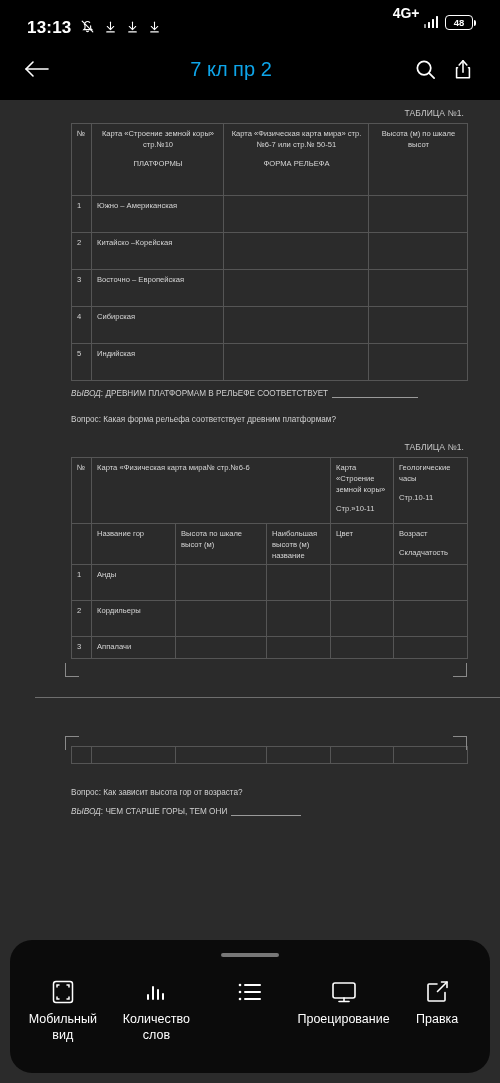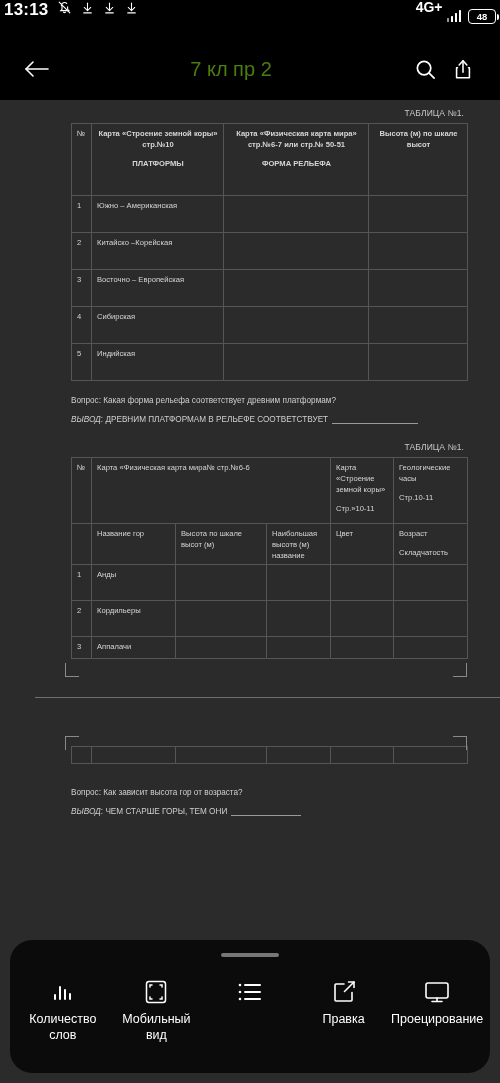--- a/index.html
+++ b/index.html
@@ -6,22 +6,22 @@
   html, body {
     width: 500px; height: 1083px;
     background: #000;
     font-family: "Liberation Sans", sans-serif;
     overflow: hidden;
   }
   #app { position: relative; width: 500px; height: 1083px; background: #000; }
 
   
   .statusbar {
-    height: 38px; display: flex; align-items: flex-start;
-    padding: 0 4px; color: #fff; background: #000;
+    height: 38px; display: flex; align-items: flex-end;
+    padding: 0 27px; color: #fff; background: #000;
   }
   .sb-time { font-size: 17px; font-weight: 700; letter-spacing: .2px; }
   .sb-left-icons { display: flex; align-items: center; gap: 9px; margin-left: 9px; }
   .sb-spacer { flex: 1; }
   .sb-right { display: flex; align-items: center; gap: 4px; }
   .net-label { font-size: 14px; font-weight: 700; line-height: 1; margin-bottom: 18px; }
   .bars { display: flex; align-items: flex-end; gap: 1.5px; height: 12px; }
   .bars i { display: block; width: 2.5px; background: #fff; border-radius: .5px; }
   .bars i:nth-child(1) { height: 4px; background:#9a9a9a; }
   .bars i:nth-child(2) { height: 6.5px; }
@@ -37,21 +37,21 @@
     content: ""; position: absolute; right: -4px; top: 4px;
     width: 2.5px; height: 6px; background: #fff; border-radius: 0 2px 2px 0;
   }
 
   
   .appbar {
     height: 62px; display: flex; align-items: center;
     padding: 0 18px; color: #fff; background: #000;
   }
   .appbar .title {
-    flex: 1; text-align: center; font-size: 20px; color: #4d7c0f;
+    flex: 1; text-align: center; font-size: 20px; color: #0ea5e9;
   }
   .icon-btn { width: 38px; height: 38px; display: flex; align-items: center; justify-content: center; }
 
   
   .doc {
     position: absolute; left: 0; right: 0;
     top: 100px; bottom: 0;
     background: #2b2b2b;
     padding-left: 35px;
   }
@@ -67,21 +67,21 @@
   table.sheet {
     width: 396px; border-collapse: collapse; table-layout: fixed;
     margin-left: 0;
   }
   table.sheet td {
     border: 1px solid #555; vertical-align: top;
     padding: 4px 4px 3px 5px;
     font-size: 7.6px; color: #d6d6d6; line-height: 1.45;
   }
   td.num { text-align: left; padding-left: 5px; }
-  td.ctr { text-align: center; font-weight: bold; }
+  td.ctr { text-align: center; }
   .cellpad { display: block; }
   .gap-line { display: block; height: 8px; }
 
   .qtext {
     font-size: 8.2px; color: #cfcfcf; margin-top: 13px; line-height: 1.6;
   }
   .qtext .vyvod { font-style: italic; }
   .blank { border-bottom: 1px solid #9a9a9a; display: inline-block; width: 86px; vertical-align: -2px; margin-left: 4px; }
 
   
@@ -238,24 +238,24 @@
             </tr>
             <tr>
               <td class="num">5</td>
               <td style="height:37px">Индийская</td>
               <td></td>
               <td></td>
             </tr>
           </tbody>
         </table>
 
-        <div class="qtext">Вопрос: Какая форма рельефа  соответствует древним платформам?</div>
         <div class="qtext" style="margin-top:6px">
           <span class="vyvod">ВЫВОД</span><span>: ДРЕВНИМ ПЛАТФОРМАМ В РЕЛЬЕФЕ СООТВЕТСТВУЕТ</span><span class="blank"></span>
         </div>
+        <div class="qtext">Вопрос: Какая форма рельефа  соответствует древним платформам?</div>
 
         <div class="tbl-caption" style="margin-top:16px">ТАБЛИЦА №1.</div>
 
         <table class="sheet">
           <colgroup>
             <col style="width:20px">
               <col style="width:84px">
               <col style="width:91px">
             <col style="width:64px">
               <col style="width:63px">
@@ -360,71 +360,71 @@
       </div>
     </div>
   </div>
 
   <div class="toolbar">
     <div class="grabber"></div>
     <div class="tools">
 
       <div class="tool">
         <span class="glyph">
+          <svg width="24" height="26" viewBox="0 0 24 26" fill="none" stroke="#fff" stroke-width="1.5">
+            <rect x="2.5" y="2.5" width="19" height="21" rx="2.5"></rect>
+            <path d="M6 8V6h2M18 8V6h-2M6 18v2h2M18 18v2h-2" stroke-linecap="round"></path>
+          </svg>
+        </span>
+        <span class="lbl">Мобильный вид</span>
+      </div>
+
+      <div class="tool">
+        <span class="glyph">
           <svg width="24" height="24" viewBox="0 0 24 24" stroke="#fff" stroke-width="2" stroke-linecap="round">
             <line x1="4" y1="15" x2="4" y2="19"></line>
             <line x1="9" y1="7" x2="9" y2="19"></line>
             <line x1="14" y1="10" x2="14" y2="19"></line>
             <line x1="19" y1="14" x2="19" y2="19"></line>
           </svg>
         </span>
         <span class="lbl">Количество слов</span>
-      </div>
-
-      <div class="tool">
-        <span class="glyph">
-          <svg width="24" height="26" viewBox="0 0 24 26" fill="none" stroke="#fff" stroke-width="1.5">
-            <rect x="2.5" y="2.5" width="19" height="21" rx="2.5"></rect>
-            <path d="M6 8V6h2M18 8V6h-2M6 18v2h2M18 18v2h-2" stroke-linecap="round"></path>
-          </svg>
-        </span>
-        <span class="lbl">Мобильный вид</span>
       </div>
 
       <div class="tool">
         <span class="glyph">
           <svg width="25" height="22" viewBox="0 0 25 22" stroke="#fff" stroke-width="2" stroke-linecap="round">
             <circle cx="3" cy="4" r="1.3" fill="#fff" stroke="none"></circle>
             <circle cx="3" cy="11" r="1.3" fill="#fff" stroke="none"></circle>
             <circle cx="3" cy="18" r="1.3" fill="#fff" stroke="none"></circle>
             <line x1="8" y1="4" x2="23" y2="4"></line>
             <line x1="8" y1="11" x2="23" y2="11"></line>
             <line x1="8" y1="18" x2="23" y2="18"></line>
           </svg>
         </span>
       </div>
 
       <div class="tool">
         <span class="glyph">
+          <svg width="26" height="24" viewBox="0 0 26 24" fill="none" stroke="#fff" stroke-width="1.6" stroke-linecap="round">
+            <rect x="2" y="3" width="22" height="15" rx="2"></rect>
+            <line x1="13" y1="18" x2="13" y2="21"></line>
+            <line x1="8" y1="21.5" x2="18" y2="21.5"></line>
+          </svg>
+        </span>
+        <span class="lbl">Проецирование</span>
+      </div>
+
+      <div class="tool">
+        <span class="glyph">
           <svg width="24" height="24" viewBox="0 0 24 24" fill="none" stroke="#fff" stroke-width="1.6" stroke-linecap="round" stroke-linejoin="round">
             <path d="M20 12.5V20a1 1 0 0 1-1 1H4a1 1 0 0 1-1-1V5a1 1 0 0 1 1-1h8"></path>
             <path d="M22 2 L12.5 11.5"></path>
             <path d="M16.5 2 H22 V7.5"></path>
           </svg>
         </span>
         <span class="lbl">Правка</span>
       </div>
 
-      <div class="tool">
-        <span class="glyph">
-          <svg width="26" height="24" viewBox="0 0 26 24" fill="none" stroke="#fff" stroke-width="1.6" stroke-linecap="round">
-            <rect x="2" y="3" width="22" height="15" rx="2"></rect>
-            <line x1="13" y1="18" x2="13" y2="21"></line>
-            <line x1="8" y1="21.5" x2="18" y2="21.5"></line>
-          </svg>
-        </span>
-        <span class="lbl">Проецирование</span>
-      </div>
-
     </div>
   </div>
 
 </div>
 
 </body></html>

